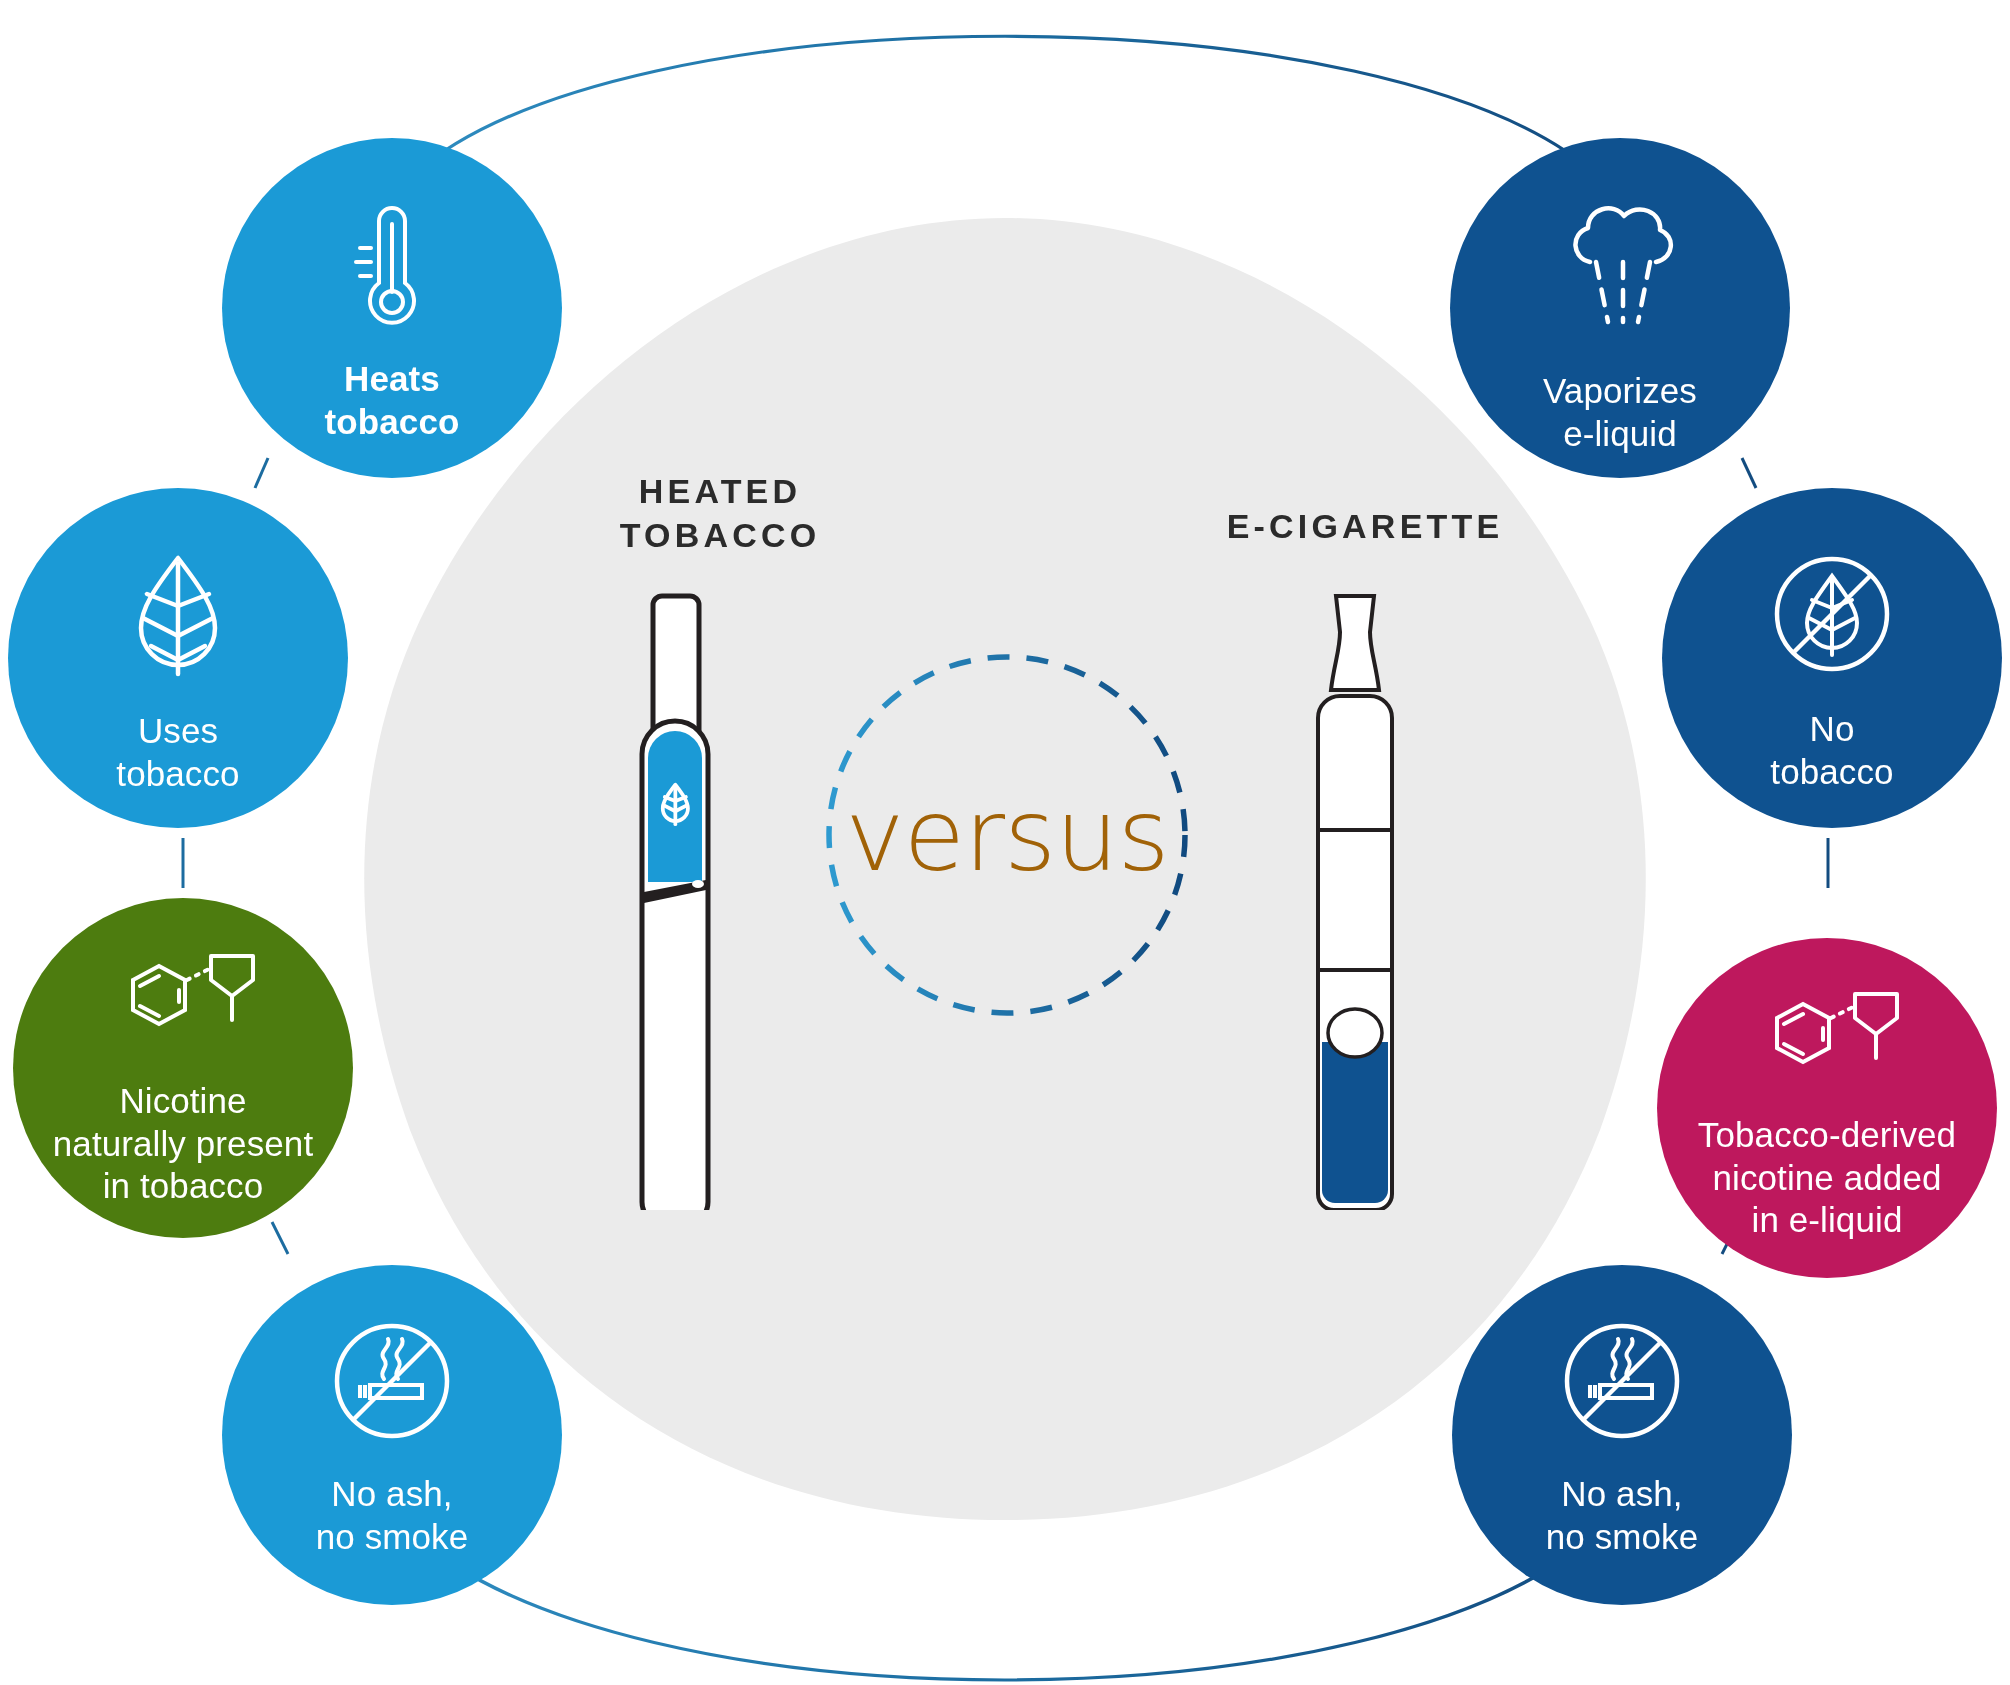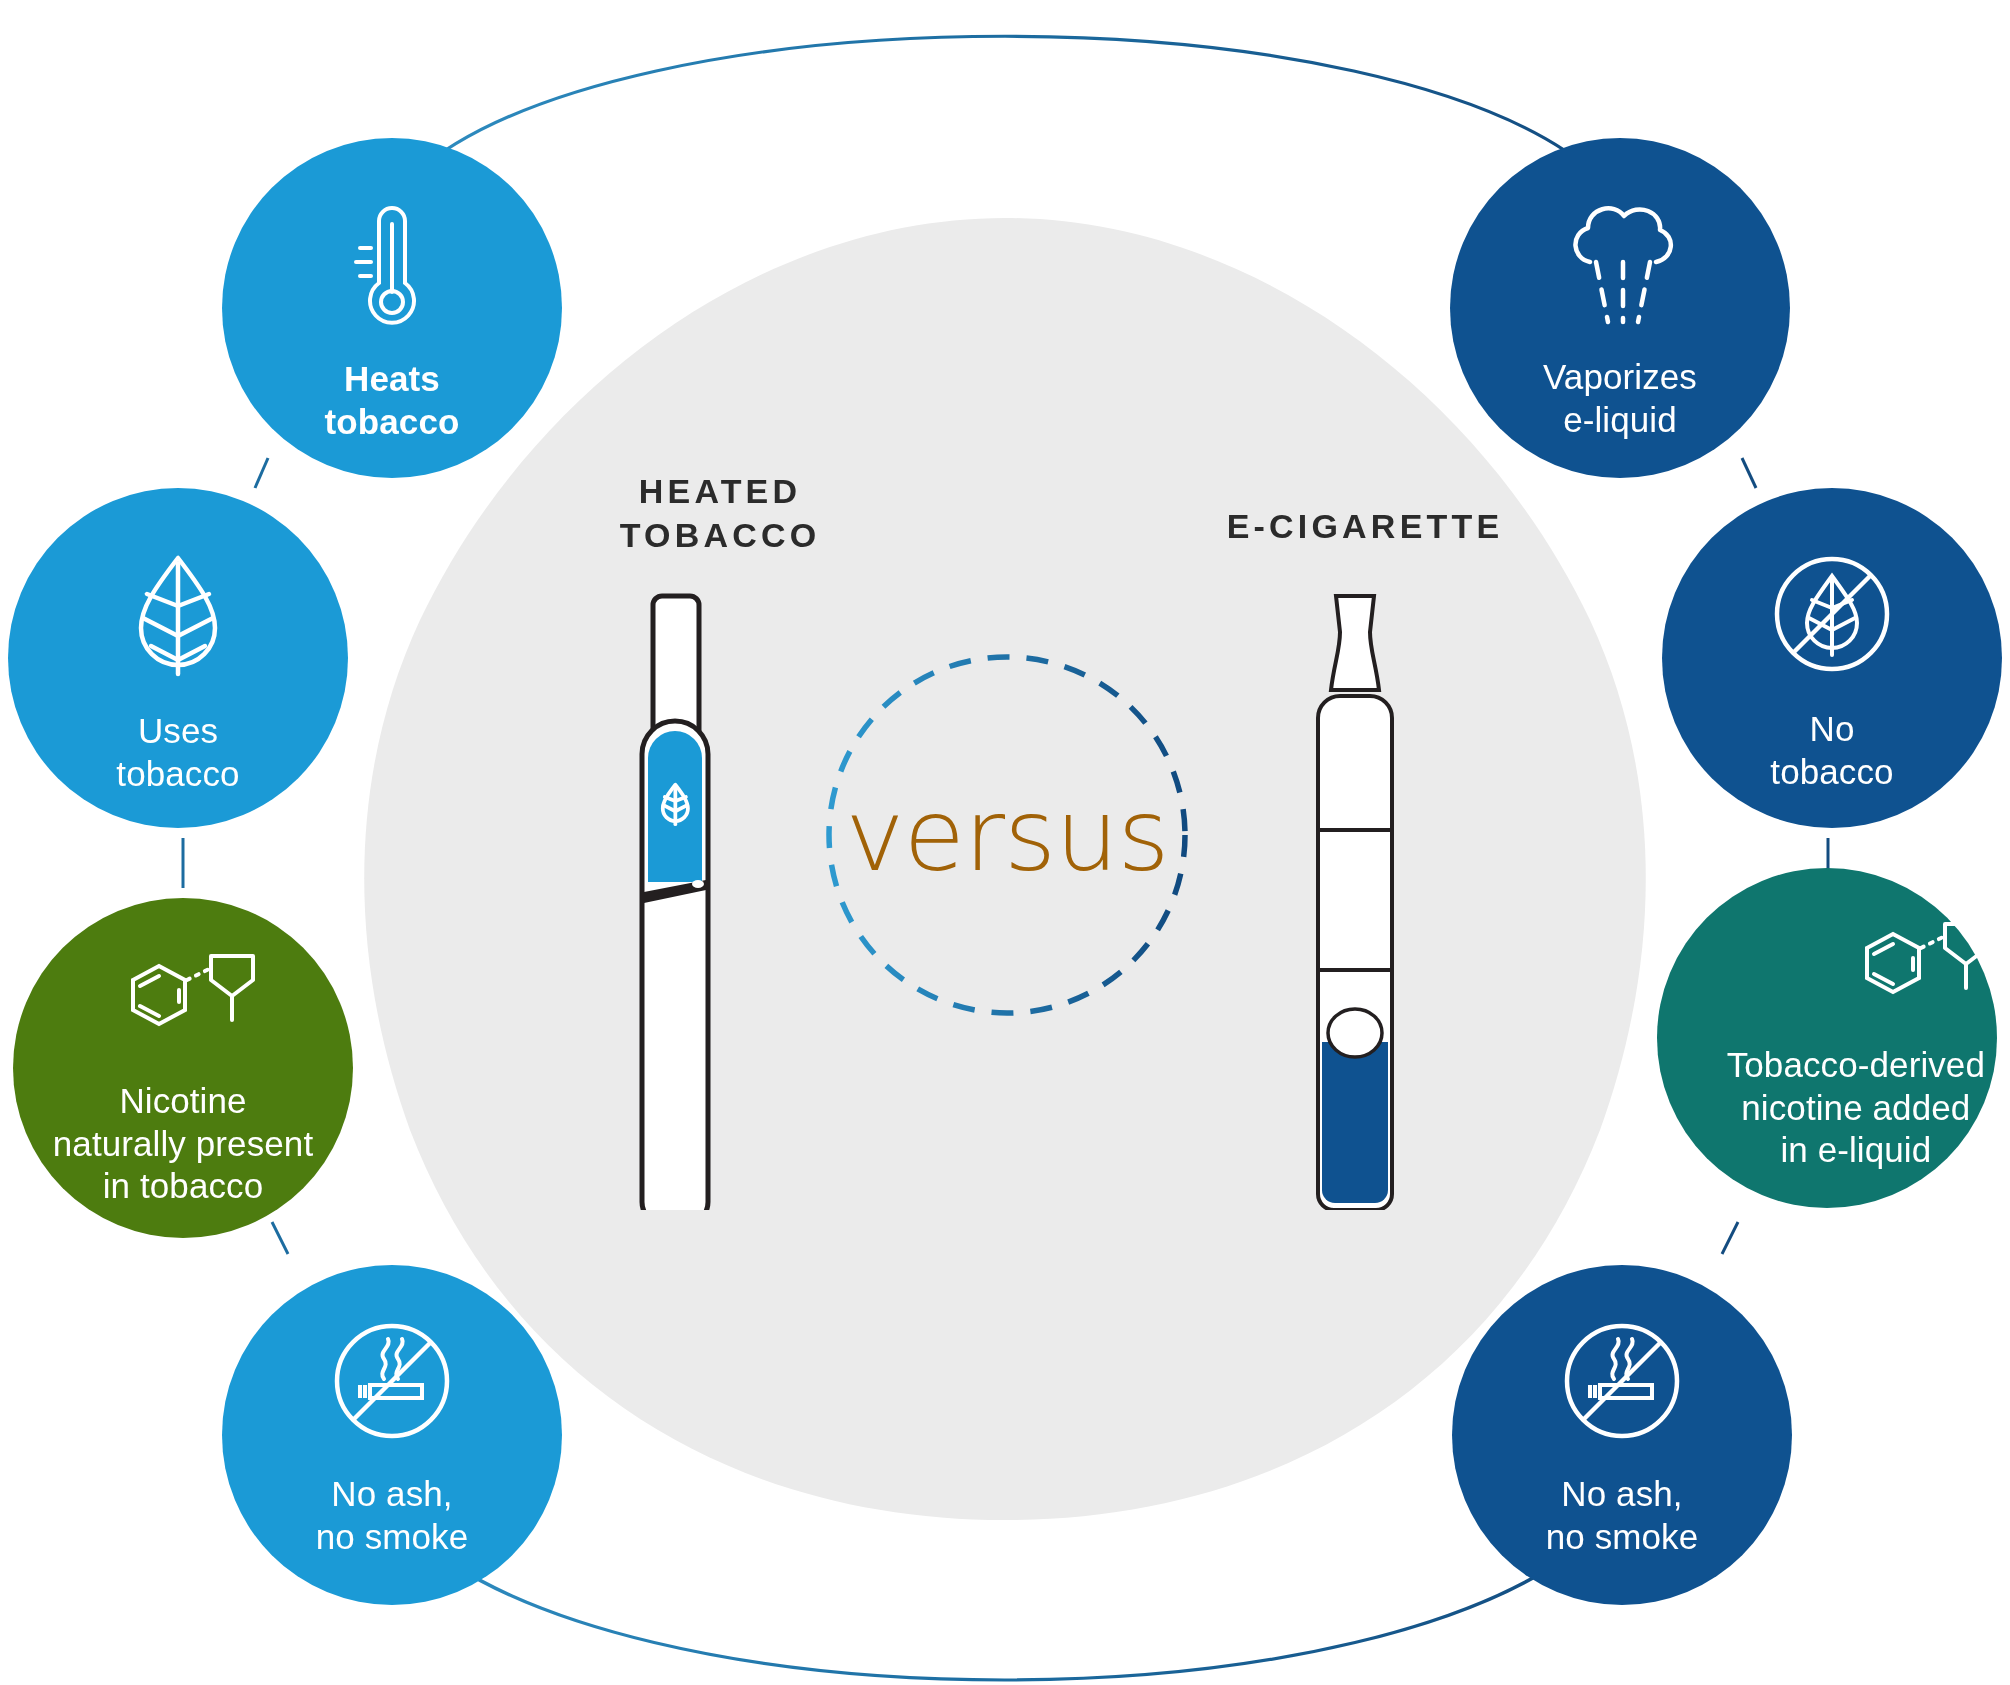--- a/index.html
+++ b/index.html
@@ -186,42 +186,42 @@
   <div class="bubble" style="left:1450px; top:138px; width:340px; height:340px; background:#0F5290; padding-top:58px;">
     <span class="icon-wrap">
       <svg width="116" height="134" viewBox="0 0 116 134">
         <path d="M28 66 C10 62 8 38 26 32 C26 12 52 6 62 20 C76 6 100 16 98 34
                  C114 40 112 62 94 66" fill="none" stroke="#fff" stroke-width="4.5" stroke-linejoin="round" stroke-linecap="round"></path>
         <line x1="34" y1="66" x2="46" y2="126" stroke="#fff" stroke-width="4.5" stroke-linecap="round" stroke-dasharray="16 12"></line>
         <line x1="61" y1="66" x2="61" y2="126" stroke="#fff" stroke-width="4.5" stroke-linecap="round" stroke-dasharray="16 12"></line>
         <line x1="88" y1="66" x2="76" y2="126" stroke="#fff" stroke-width="4.5" stroke-linecap="round" stroke-dasharray="16 12"></line>
       </svg>
     </span>
-    <span class="label" style="margin-top:26px;">Vaporizes
+    <span class="label" style="margin-top:40px;">Vaporizes
 e-liquid</span>
   </div>
 
   <div class="bubble" style="left:1662px; top:488px; width:340px; height:340px; background:#0F5290; padding-top:62px;">
     <span class="icon-wrap">
       <svg width="128" height="128" viewBox="0 0 128 128">
         <circle cx="64" cy="64" r="55" fill="none" stroke="#fff" stroke-width="4.5"></circle>
         <line x1="25" y1="103" x2="103" y2="25" stroke="#fff" stroke-width="4.5"></line>
         <path d="M64 26 C48 48 39 60 39 73 a25 25 0 0 0 50 0 C89 60 80 48 64 26 Z" fill="none" stroke="#fff" stroke-width="4"></path>
         <line x1="64" y1="30" x2="64" y2="105" stroke="#fff" stroke-width="4" stroke-linecap="round"></line>
         <line x1="64" y1="58" x2="44" y2="50" stroke="#fff" stroke-width="4" stroke-linecap="round"></line>
         <line x1="64" y1="58" x2="84" y2="50" stroke="#fff" stroke-width="4" stroke-linecap="round"></line>
         <line x1="64" y1="80" x2="41" y2="68" stroke="#fff" stroke-width="4" stroke-linecap="round"></line>
         <line x1="64" y1="80" x2="87" y2="68" stroke="#fff" stroke-width="4" stroke-linecap="round"></line>
       </svg>
     </span>
     <span class="label" style="margin-top:30px;">No
 tobacco</span>
   </div>
 
-  <div class="bubble" style="left:1657px; top:868px; width:340px; height:340px; background:#0f766e; padding-top:50px;align-items:flex-end;">
+  <div class="bubble" style="left:1657px; top:938px; width:340px; height:340px; background:#be185d; padding-top:50px;">
     <span class="icon-wrap">
       <svg width="160" height="104" viewBox="0 0 160 104">
         <polygon points="30,30 56,16 82,30 82,60 56,74 30,60" fill="none" stroke="#fff" stroke-width="4"></polygon>
         <line x1="37" y1="36" x2="56" y2="26" stroke="#fff" stroke-width="4" stroke-linecap="round"></line>
         <line x1="37" y1="56" x2="56" y2="66" stroke="#fff" stroke-width="4" stroke-linecap="round"></line>
         <line x1="76" y1="40" x2="76" y2="52" stroke="#fff" stroke-width="4" stroke-linecap="round"></line>
         <line x1="84" y1="30" x2="106" y2="19" stroke="#fff" stroke-width="4" stroke-linecap="round" stroke-dasharray="3 7"></line>
         <polygon points="108,6 150,6 150,30 129,46 108,30" fill="none" stroke="#fff" stroke-width="4" stroke-linejoin="round"></polygon>
         <line x1="129" y1="46" x2="129" y2="70" stroke="#fff" stroke-width="4" stroke-linecap="round"></line>
       </svg>

